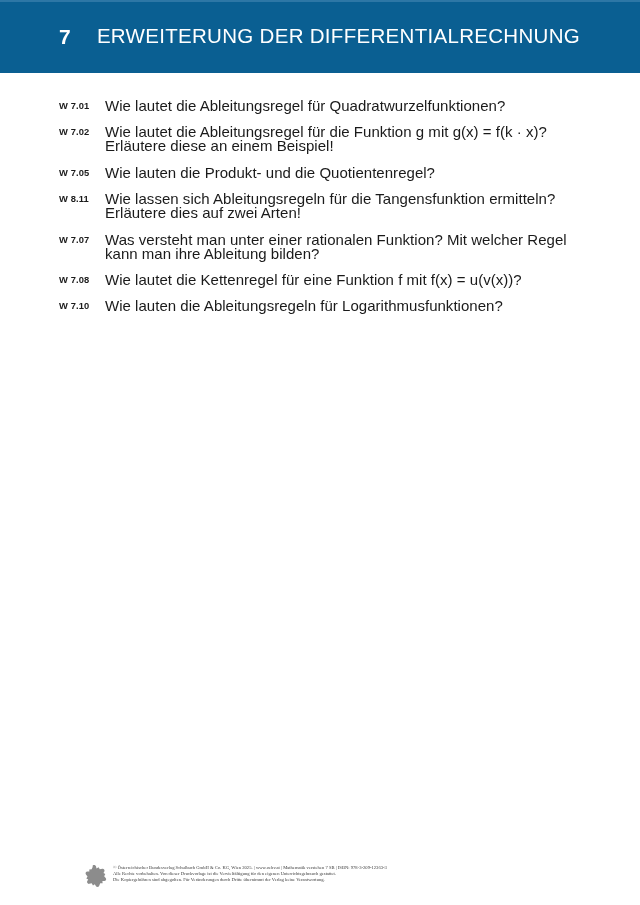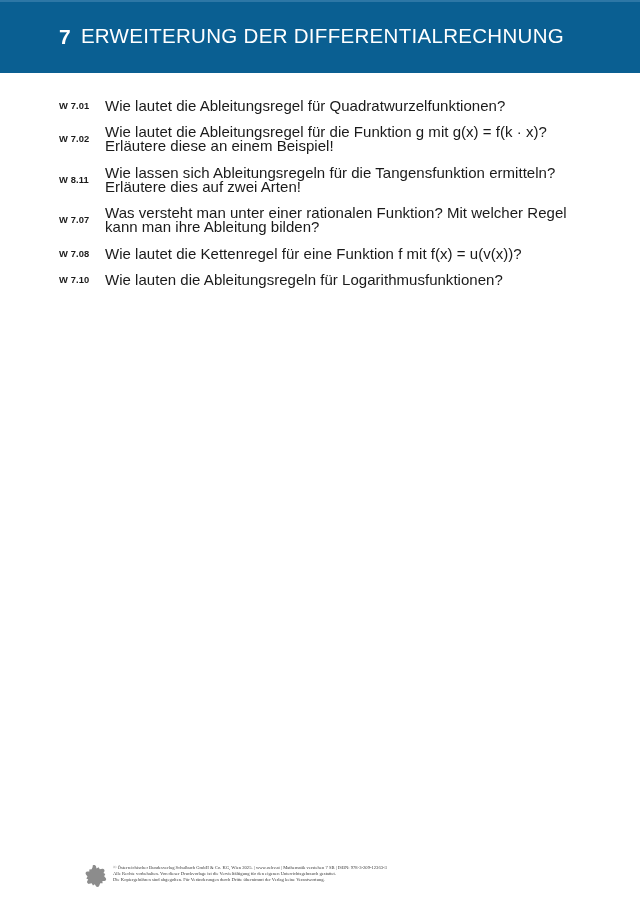--- a/index.html
+++ b/index.html
@@ -45,34 +45,34 @@
     line-height: 1;
     letter-spacing: 0.2px;
     flex: 0 0 auto;
   }
   .chapter-title {
     color: #ffffff;
     font-size: 20.5px;
     font-weight: normal;
     line-height: 1;
     letter-spacing: 0.3px;
-    margin-left: 10px;
+    margin-left: 26px;
     white-space: nowrap;
   }
 
   
   .question-list {
     position: absolute;
     top: 99px;
     left: 59px;
     width: 540px;
   }
   .question-row {
     display: flex;
-    align-items: center;
+    align-items: flex-start;
     margin-bottom: 12.4px;
   }
   .question-label {
     flex: 0 0 46px;
     font-size: 9.4px;
     font-weight: bold;
     color: #1a1a1a;
     line-height: 14px;
     white-space: nowrap;
     letter-spacing: 0.1px;
@@ -130,20 +130,24 @@
     <span class="question-text">Wie lautet die Ableitungsregel für Quadratwurzelfunktionen?</span>
   </div>
 
   <div class="question-row">
     <span class="question-label">W 7.02</span>
     <span class="question-text">Wie lautet die Ableitungsregel für die Funktion g mit g(x) = f(k · x)? Erläutere diese an einem Beispiel!</span>
   </div>
 
 
 
+  <div class="question-row">
+    <span class="question-label">W 7.05</span>
+    <span class="question-text">Wie lauten die Produkt- und die Quotientenregel?</span>
+  </div>
 
   <div class="question-row">
     <span class="question-label">W 8.11</span>
     <span class="question-text">Wie lassen sich Ableitungsregeln für die Tangensfunktion ermitteln? Erläutere dies auf zwei Arten!</span>
   </div>
 
   <div class="question-row">
     <span class="question-label">W 7.07</span>
     <span class="question-text">Was versteht man unter einer rationalen Funktion? Mit welcher Regel kann man ihre Ableitung bilden?</span>
   </div>

